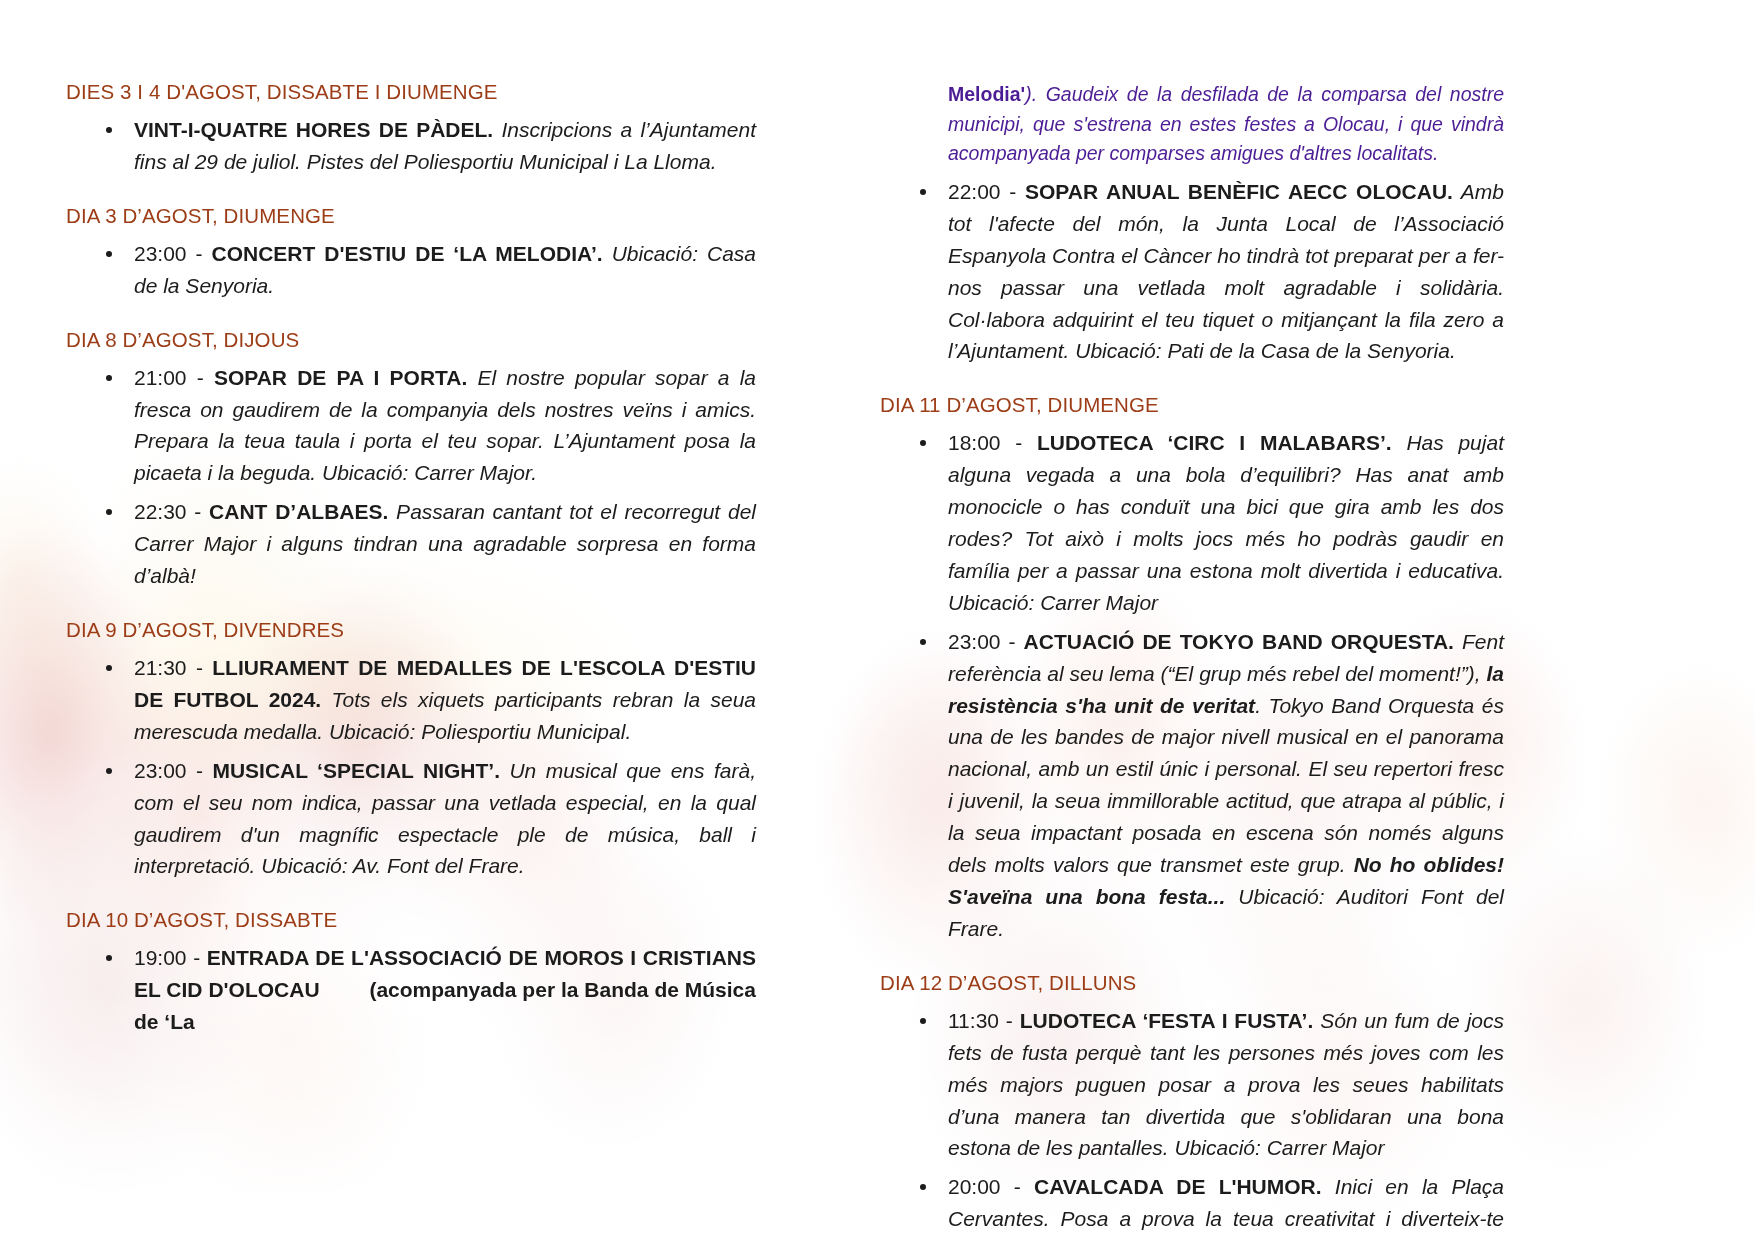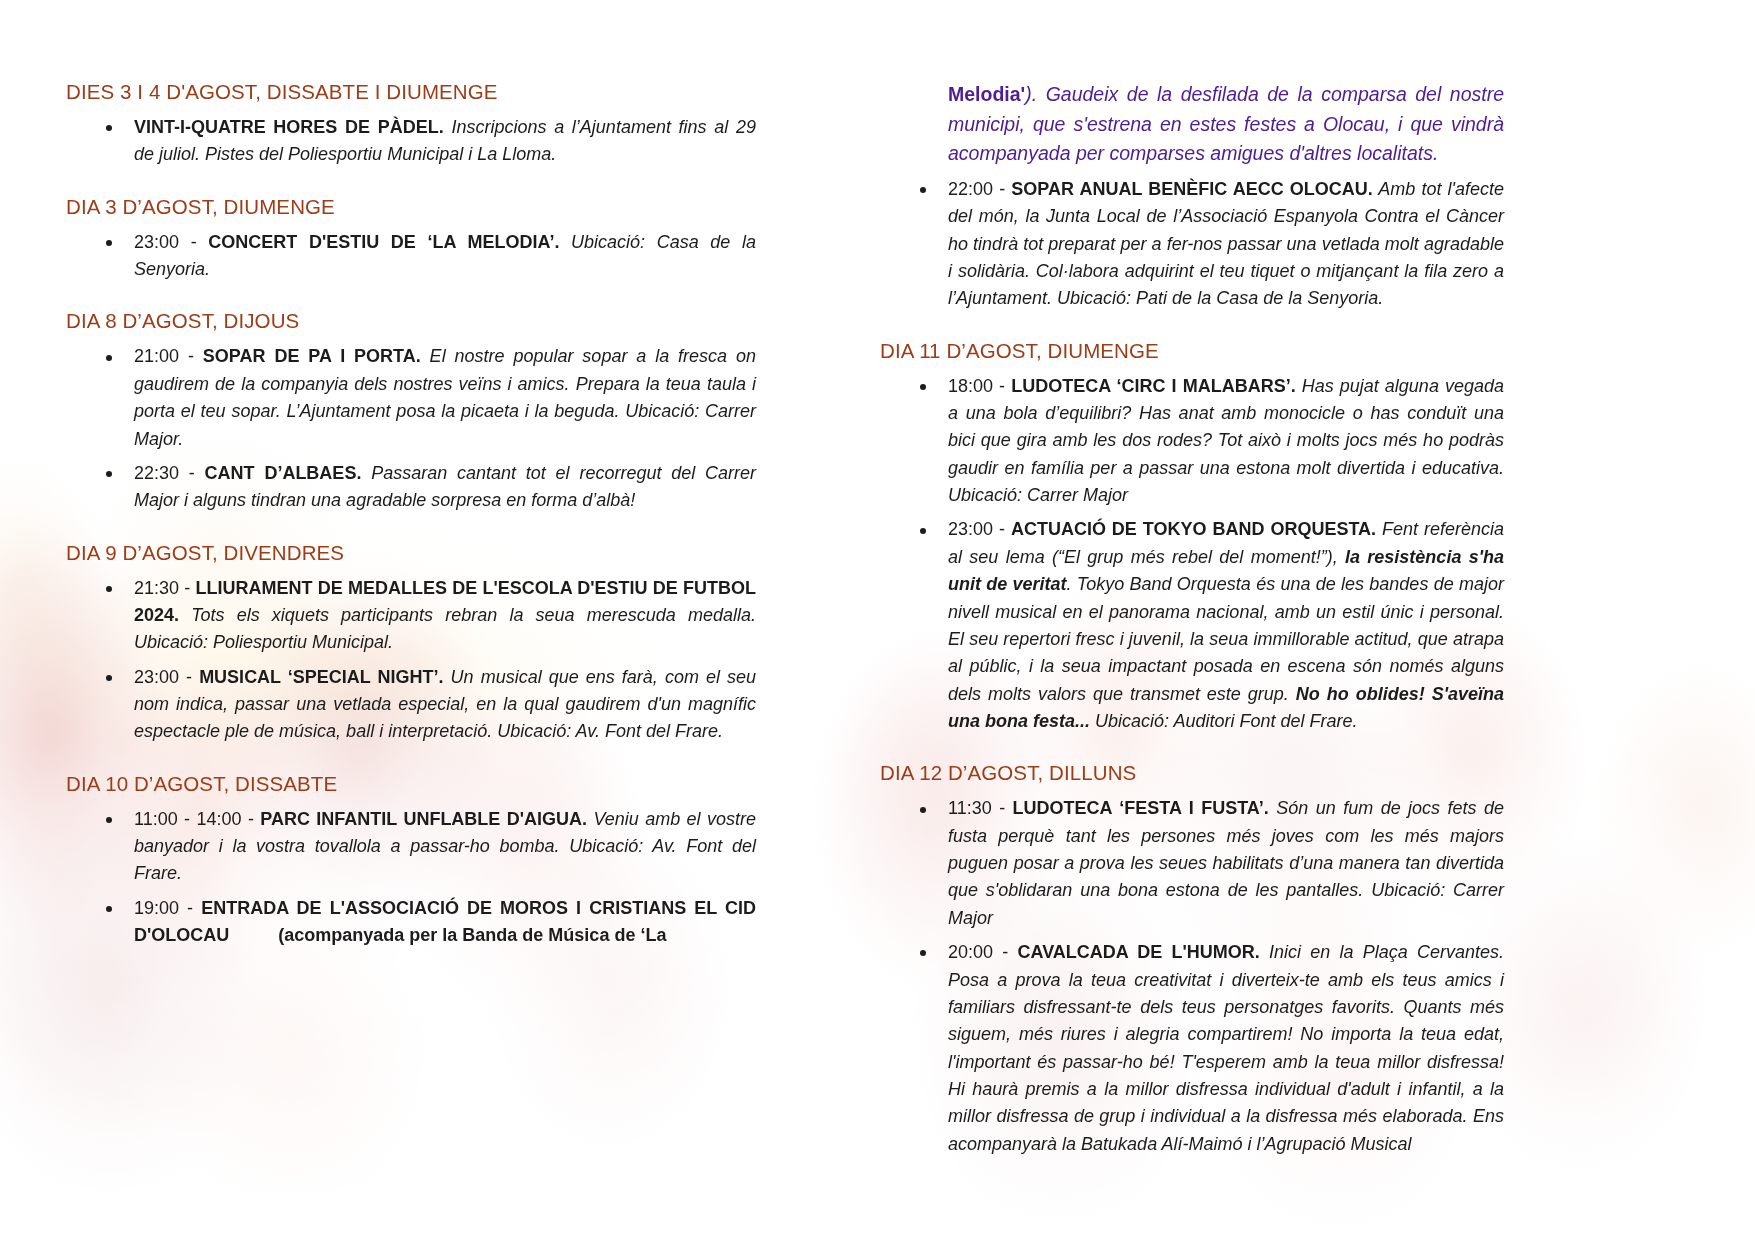--- a/index.html
+++ b/index.html
@@ -85,21 +85,21 @@
 
   ul.events{
     list-style:none;
     margin:0;padding:0;
   }
   li.event{
     position:relative;
     padding-left:68px;
     margin-bottom:7px;
     text-align:justify;
-    font-size:18px;
+    font-size:21px;
     line-height:1.52;
     color:#1c1c1c;
   }
   li.event:last-child{margin-bottom:0;}
   li.event .bullet{
     position:absolute;left:40px;top:.62em;
     width:6px;height:6px;border-radius:50%;
     background:#1c1c1c;
   }
   .ev-time{font-weight:normal;}
@@ -154,21 +154,20 @@
       <div class="day-block">
         <div class="day-heading">DIA 9 D’AGOST, DIVENDRES</div>
         <ul class="events">
           <li class="event"><span class="bullet"></span><span class="ev-time">21:30</span><span class="ev-dash"> - </span><span class="ev-title">LLIURAMENT DE MEDALLES DE L'ESCOLA D'ESTIU DE FUTBOL 2024.</span><span class="ev-desc"> Tots els xiquets participants rebran la seua merescuda medalla. Ubicació: Poliesportiu Municipal.</span></li>
           <li class="event"><span class="bullet"></span><span class="ev-time">23:00</span><span class="ev-dash"> - </span><span class="ev-title">MUSICAL ‘SPECIAL NIGHT’.</span><span class="ev-desc"> Un musical que ens farà, com el seu nom indica, passar una vetlada especial, en la qual gaudirem d'un magnífic espectacle ple de música, ball i interpretació. Ubicació: Av. Font del Frare.</span></li>
         </ul>
       </div>
       <div class="day-block">
         <div class="day-heading">DIA 10 D’AGOST, DISSABTE</div>
         <ul class="events">
-          <li class="event"><span class="bullet"></span><span class="ev-time">11:00 - 14:00</span><span class="ev-dash"> - </span><span class="ev-title">PARC INFANTIL UNFLABLE D'AIGUA.</span><span class="ev-desc"> Veniu amb el vostre banyador i la vostra tovallola a passar-ho bomba. Ubicació: Av. Font del Frare.</span></li>
           <li class="event"><span class="bullet"></span><span class="ev-time">19:00</span><span class="ev-dash"> - </span><span class="ev-title">ENTRADA DE L'ASSOCIACIÓ DE MOROS I CRISTIANS EL CID D'OLOCAU</span><span class="ev-paren"> (acompanyada per la Banda de Música de ‘La</span></li>
         </ul>
       </div>
     </div>
 
   <div class="col" id="col-right">
       <p class="cont-para"><b>Melodia'</b><span>). Gaudeix de la desfilada de la comparsa del nostre municipi, que s'estrena en estes festes a Olocau, i que vindrà acompanyada per comparses amigues d'altres localitats.</span></p>
       <ul class="events" style="margin-bottom: 26px;">
         <li class="event"><span class="bullet"></span><span class="ev-time">22:00</span><span class="ev-dash"> - </span><span class="ev-title">SOPAR ANUAL BENÈFIC AECC OLOCAU.</span><span class="ev-desc"> Amb tot l'afecte del món, la Junta Local de l’Associació Espanyola Contra el Càncer ho tindrà tot preparat per a fer-nos passar una vetlada molt agradable i solidària. Col·labora adquirint el teu tiquet o mitjançant la fila zero a l’Ajuntament. Ubicació: Pati de la Casa de la Senyoria.</span></li>
       </ul>

